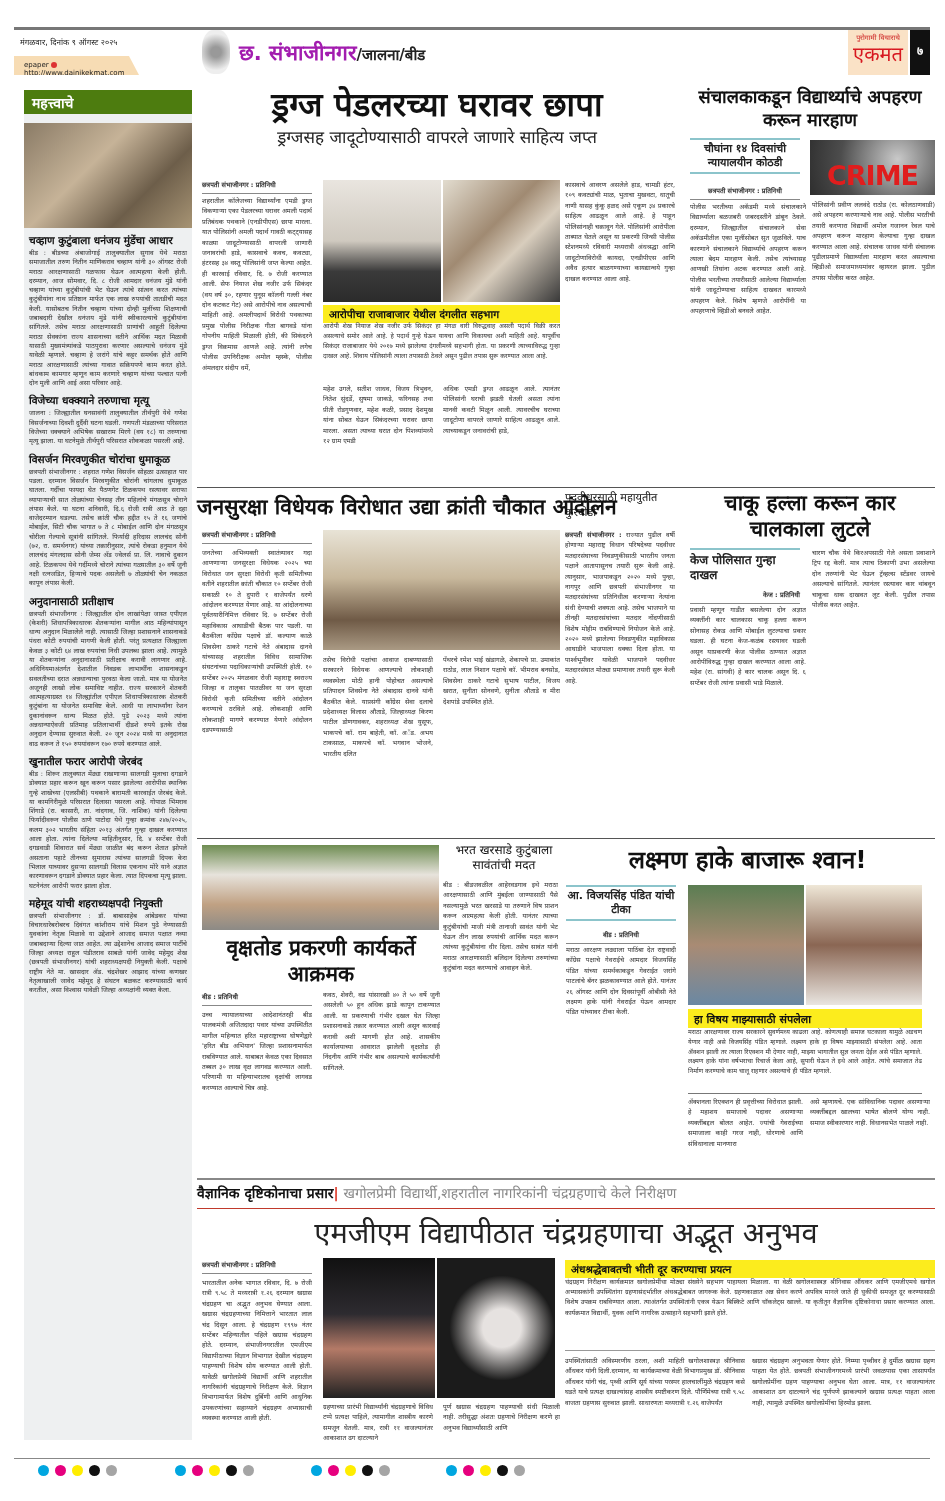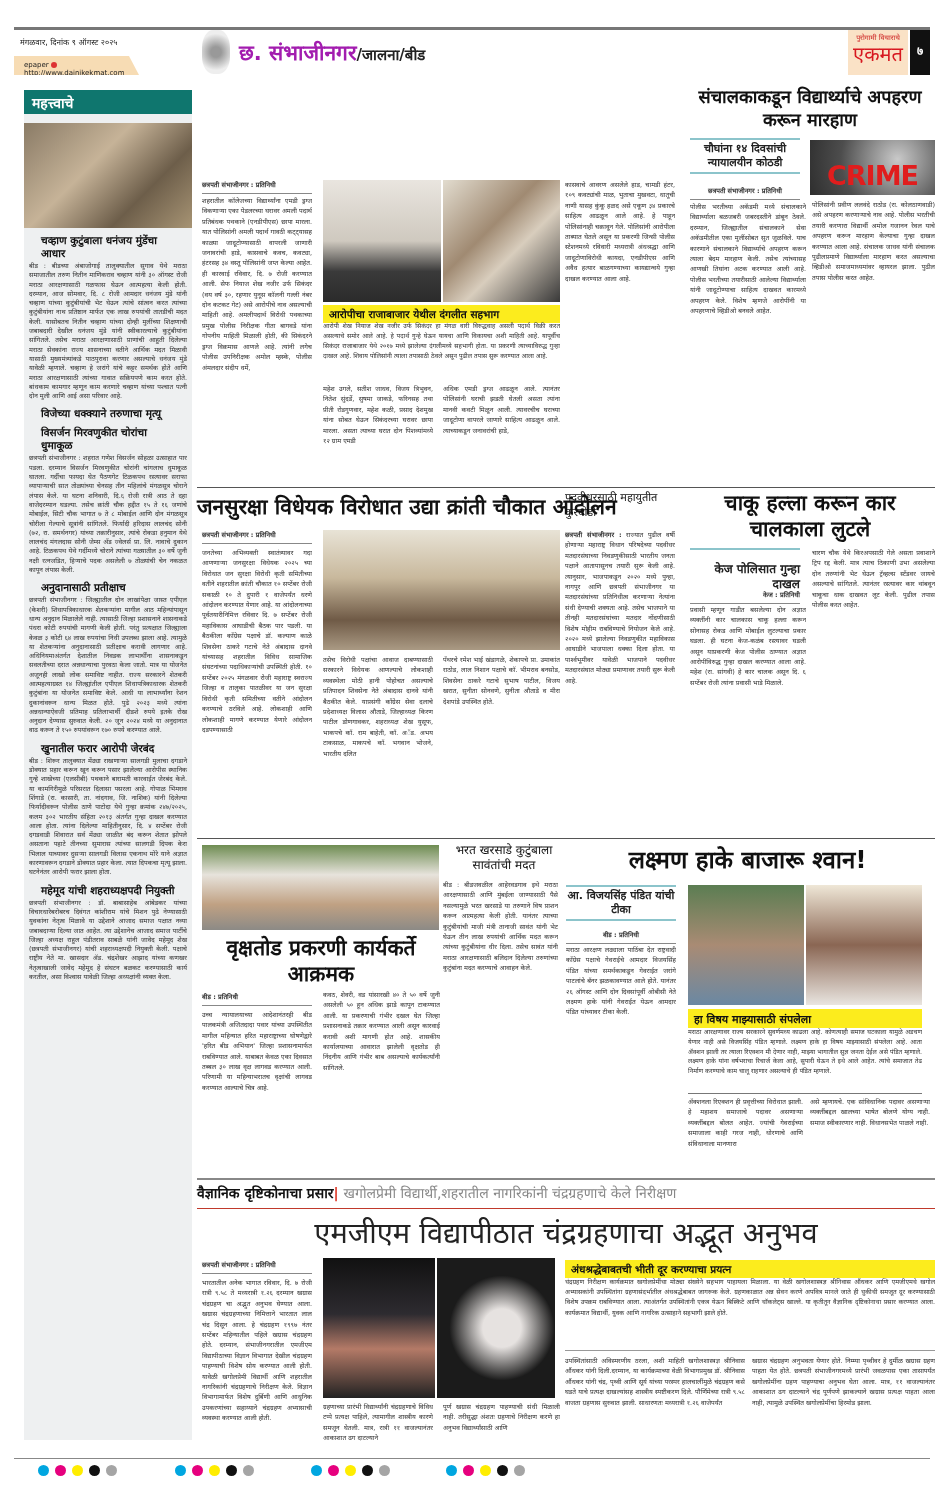--- a/index.html
+++ b/index.html
@@ -11,24 +11,24 @@
 .epaper{position:absolute;left:0;top:26px;width:125px;height:19px;background:#f7dcb4;font-size:7px;padding:5px 0 0 10px;clip-path:polygon(0 0,92% 0,100% 100%,0 100%)}
 .epaper .dot{display:inline-block;width:6px;height:6px;border-radius:50%;background:#d33;vertical-align:middle;margin-right:2px}
 .map{position:absolute;left:188px;top:0;width:28px;height:44px;background:radial-gradient(circle,#999 20%,#ccc 50%,#eee 70%);border-radius:40%}
 .city{position:absolute;left:225px;top:8px;font-size:21px;font-weight:bold;color:#6a2c8c;white-space:nowrap}
 .city span{color:#222;font-size:15px}
 .brand{position:absolute;right:22px;top:0;width:60px;height:45px;background:#fae2c6;text-align:center}
 .brand .tag{font-size:7px;color:#c22;display:block;margin-top:3px}
 .brand .name{font-size:20px;font-weight:normal;color:#d71920;display:block;line-height:24px}
 .pageno{position:absolute;right:0;top:0;width:20px;height:45px;background:#111;color:#fff;font-size:12px;text-align:center;padding-top:12px;font-weight:bold}
 .sidebar{left:24px;top:90px;width:168px;height:1350px;background:#eef0f1}
-.sbhead{height:24px;background:#0f766e;color:#fff;font-weight:bold;font-size:14px;padding:3px 8px}
+.sbhead{height:24px;background:#4d7c0f;color:#fff;font-weight:bold;font-size:14px;padding:3px 8px}
 .photo{background:linear-gradient(135deg,#8a7b66,#c6b398 40%,#6d5e4a 70%,#a79474)}
 .sbphoto{height:105px;margin-top:9px}
-.sb-h{font-size:10.5px;font-weight:bold;margin:6px 17px 2px;line-height:13px;color:#111}
+.sb-h{font-size:10.5px;font-weight:bold;margin:6px 5px 2px;line-height:13px;color:#111}
 .sb-p{font-size:6.5px;line-height:9.3px;margin:0 5px;color:#333;text-align:justify}
 .h1{font-size:30px;font-weight:bold;color:#111;white-space:nowrap;text-align:center;line-height:40px}
 .h2{font-size:17px;color:#222;text-align:center;white-space:nowrap}
 .byline{font-size:6.5px;font-weight:bold;color:#333;border-bottom:1px solid #888;padding-bottom:4px}
 .col{font-size:6.5px;line-height:10.4px;color:#333;text-align:justify}
 .ybar{background:#fcec1d;color:#111;font-weight:bold;font-size:11px;padding:2px 6px;white-space:nowrap}
 .rule{height:1px;background:#555}
 .kicker{font-size:11px;font-weight:bold;text-align:center;border-top:2px solid #8cc4cb;border-bottom:2px solid #8cc4cb;padding:2px 0;line-height:14px}
 .crime{background:radial-gradient(circle at 70% 35%,#c9c9c9,#4d4d4d 60%,#2e2e2e);color:#e01d1d;font-weight:bold;font-size:27px;text-align:center;padding-top:20px;letter-spacing:-1px}
 .reg{display:flex;gap:6px;position:absolute;top:1465px}
@@ -53,40 +53,43 @@
 
 <div class="abs sidebar">
   <div class="sbhead">महत्त्वाचे</div>
   <div class="photo sbphoto"></div>
   <div>
       <div class="sb-h">चव्हाण कुटुंबाला धनंजय मुंडेंचा आधार</div>
       <div class="sb-p">बीड : बीडच्या अंबाजोगाई तालुक्यातील सुगाव येथे मराठा समाजातील तरुण नितीन माणिकराव चव्हाण यांनी ३० ऑगस्ट रोजी मराठा आरक्षणासाठी गळफास घेऊन आत्महत्या केली होती. दरम्यान, आज सोमवार, दि. ८ रोजी आमदार धनंजय मुंडे यांनी चव्हाण यांच्या कुटुंबीयांची भेट घेऊन त्यांचे सांत्वन करत त्यांच्या कुटुंबीयांना नाथ प्रतिष्ठान मार्फत एक लाख रुपयांची तातडीची मदत केली. यासोबतच नितीन चव्हाण यांच्या दोन्ही मुलींच्या शिक्षणाची जबाबदारी देखील धनंजय मुंडे यांनी स्वीकारल्याचे कुटुंबीयांना सांगितले. तसेच मराठा आरक्षणासाठी प्राणांची आहुती दिलेल्या मराठा सेवकांना राज्य शासनाच्या वतीने आर्थिक मदत मिळावी यासाठी मुख्यमंत्र्यांकडे पाठपुरावा करणार असल्याचे धनंजय मुंडे यावेळी म्हणाले. चव्हाण हे जरांगे यांचे कट्टर समर्थक होते आणि मराठा आरक्षणासाठी त्यांच्या गावात सक्रियपणे काम करत होते. बांधकाम कामगार म्हणून काम करणारे चव्हाण यांच्या पश्चात पत्नी दोन मुली आणि आई असा परिवार आहे.</div>
     </div>
   <div>
       <div class="sb-h">विजेच्या धक्क्याने तरुणाचा मृत्यू</div>
+      <div class="sb-p">जालना : जिल्ह्यातील घनसावंगी तालुक्यातील तीर्थपुरी येथे गणेश विसर्जनाच्या दिवशी दुर्दैवी घटना घडली. गणपती मंडळाच्या परिसरात विजेच्या धक्क्याने अभिषेक सखाराम मिरगे (वय १८) या तरुणाचा मृत्यू झाला. या घटनेमुळे तीर्थपुरी परिसरात शोककळा पसरली आहे.</div>
     </div>
   <div>
       <div class="sb-h">विसर्जन मिरवणुकीत चोरांचा धुमाकूळ</div>
       <div class="sb-p">छत्रपती संभाजीनगर : शहरात गणेश विसर्जन सोहळा उत्साहात पार पडला. दरम्यान विसर्जन मिरवणुकीत चोरांनी चांगलाच धुमाकूळ घातला. गर्दीचा फायदा घेत पैठणगेट टिळकपथ रस्त्यावर सराफा व्यापाऱ्याची सात तोळ्यांच्या चेनसह तीन महिलांचे मंगळसूत्र चोराने लंपास केले. या घटना शनिवारी, दि.६ रोजी रात्री आठ ते दहा वाजेदरम्यान घडल्या. तसेच क्रांती चौक हद्दीत १५ ते १६ जणांचे मोबाईल, सिटी चौक भागात ७ ते ८ मोबाईल आणि दोन मंगळसूत्र चोरीला गेल्याचे सूत्रांनी सांगितले. फिर्यादी हरिदास लालचंद सोनी (७२, रा. समर्थनगर) यांच्या तक्रारीनुसार, त्यांचे रोकडा हनुमान येथे लालचंद मंगलदास सोनी जेम्स अँड ज्वेलर्स प्रा. लि. नावाचे दुकान आहे. टिळकपथ येथे गर्दीमध्ये चोराने त्यांच्या गळ्यातील ३० वर्षे जुनी नक्षी रत्नजडित, हिऱ्याचे पदक असलेली ७ तोळ्यांची चेन नकळत कापून लंपास केली.</div>
     </div>
   <div>
       <div class="sb-h">अनुदानासाठी प्रतीक्षाच</div>
       <div class="sb-p">छत्रपती संभाजीनगर : जिल्ह्यातील दोन लाखांपेक्षा जास्त एपीएल (केशरी) शिधापत्रिकाधारक शेतकऱ्यांना मागील आठ महिन्यांपासून धान्य अनुदान मिळालेले नाही. त्यासाठी जिल्हा प्रशासनाने शासनाकडे पंधरा कोटी रुपयांची मागणी केली होती. परंतु प्रत्यक्षात जिल्ह्याला केवळ ३ कोटी ६४ लाख रुपयांचा निधी उपलब्ध झाला आहे. त्यामुळे या शेतकऱ्यांना अनुदानासाठी प्रतीक्षाच करावी लागणार आहे. अधिनियमाअंतर्गत देशातील निवडक लाभार्थींना शासनाकडून सवलतीच्या दरात अन्नधान्याचा पुरवठा केला जातो. मात्र या योजनेत अजूनही लाखो लोक समाविष्ट नाहीत. राज्य सरकारने शेतकरी आत्महत्याग्रस्त १४ जिल्ह्यांतील एपीएल शिधापत्रिकाधारक शेतकरी कुटुंबांना या योजनेत समाविष्ट केले. आधी या लाभार्थ्यांना रेशन दुकानांवरून धान्य मिळत होते. पुढे २०२३ मध्ये त्यांना अन्नधान्याऐवजी प्रतिमाह प्रतिलाभार्थी दीडशे रुपये इतके रोख अनुदान देण्यास सुरुवात केली. २० जून २०२४ मध्ये या अनुदानात वाढ करून ते १५० रुपयांवरून १७० रुपये करण्यात आले.</div>
     </div>
   <div>
       <div class="sb-h">खुनातील फरार आरोपी जेरबंद</div>
       <div class="sb-p">बीड : शिरूर तालुक्यात मेंढ्या राखणाऱ्या सालगडी मुलाचा दगडाने डोक्यात प्रहार करून खून करून पसार झालेल्या आरोपीस स्थानिक गुन्हे शाखेच्या (एलसीबी) पथकाने बारामती कारवाईत जेरबंद केले. या कामगिरीमुळे परिसरात दिलासा पसरला आहे. गोपाळ भिमराव शिंगाडे (रा. कासारी, ता. नांदगाव, जि. नाशिक) यांनी दिलेल्या फिर्यादीवरून पोलीस ठाणे पाटोदा येथे गुन्हा क्रमांक २४७/२०२५, कलम ३०२ भारतीय संहिता २०१३ अंतर्गत गुन्हा दाखल करण्यात आला होता. त्यांना दिलेल्या माहितीनुसार, दि. ४ सप्टेंबर रोजी दगडवाडी शिवारात सर्व मेंढ्या जाळीत बंद करून शेतात झोपले असताना पहाटे तीनच्या सुमारास त्यांच्या सालगडी दिपक केरा भिलाल याच्यावर दुसऱ्या सालगडी विलास एकनाथ मोरे याने अज्ञात कारणावरून दगडाने डोक्यात प्रहार केला. त्यात दिपकचा मृत्यू झाला. घटनेनंतर आरोपी फरार झाला होता.</div>
     </div>
   <div>
       <div class="sb-h">महेमूद यांची शहराध्यक्षपदी नियुक्ती</div>
       <div class="sb-p">छत्रपती संभाजीनगर : डॉ. बाबासाहेब आंबेडकर यांच्या विचारधारेबरोबरच दिवंगत कांशीराम यांचे मिशन पुढे नेण्यासाठी युवकांना नेतृत्व मिळावे या उद्देशाने आजाद समाज पक्षात नव्या जबाबदाऱ्या दिल्या जात आहेत. त्या उद्देशानेच आजाद समाज पार्टीचे जिल्हा अध्यक्ष राहुल पंडीतराव साबळे यांनी जावेद महेमूद शेख (छत्रपती संभाजीनगर) यांची शहराध्यक्षपदी नियुक्ती केली. पक्षाचे राष्ट्रीय नेते मा. खासदार ॲड. चंद्रशेखर आझाद यांच्या कणखर नेतृत्वाखाली जावेद महेमूद हे संघटन बळकट करण्यासाठी कार्य करतील, असा विश्वास यावेळी जिल्हा अध्यक्षांनी व्यक्त केला.</div>
     </div>
 </div>
 
 <div class="abs" style="left:197px;top:85px;width:480px">
+  <div class="h1" style="font-size:33px">ड्रग्ज पेडलरच्या घरावर छापा</div>
+  <div class="h2">ड्रग्जसह जादूटोण्यासाठी वापरले जाणारे साहित्य जप्त</div>
 </div>
 <div class="abs byline" style="left:202px;top:180px;width:110px">छत्रपती संभाजीनगर : प्रतिनिधी</div>
 <div class="abs col" style="left:202px;top:196px;width:110px;height:280px;overflow:hidden">शहरातील कॉलेजच्या विद्यार्थ्यांना एमडी ड्रग्ज विकणाऱ्या एका पेडलरच्या घरावर अमली पदार्थ प्रतिबंधक पथकाने (एनडीपीएस) छापा मारला. यात पोलिसांनी अमली पदार्थ गावठी कट्ट्यासह काळ्या जादूटोण्यासाठी वापरली जाणारी जनावरांची हाडे, कासवाचे कवच, कवट्या, हंटरसह ३४ वस्तू पोलिसांनी जप्त केल्या आहेत. ही कारवाई रविवार, दि. ७ रोजी करण्यात आली. सेफ नियाज शेख नजीर उर्फ सिकंदर (वय वर्ष ३०, रहणार युनूस कॉलनी गल्ली नंबर दोन कटकट गेट) असे आरोपीचे नाव असल्याची माहिती आहे. अमलीपदार्थ विरोधी पथकाच्या प्रमुख पोलीस निरीक्षक गीता बागवडे यांना गोपनीय माहिती मिळाली होती, की सिकंदरने ड्रग्ज विक्रमास आणले आहे. त्यांनी लगेच पोलीस उपनिरीक्षक अमोल म्हस्के, पोलीस अंमलदार संदीप धर्मे,</div>
 <div class="abs photo" style="left:323px;top:180px;width:118px;height:122px;background:linear-gradient(180deg,#e9e5df,#cfc9bf 50%,#3a3a3a 75%,#2b2b2b)"></div>
 <div class="abs photo" style="left:443px;top:180px;width:117px;height:122px;background:linear-gradient(135deg,#e2dccf,#a08a72 40%,#d8cdbd 60%,#393939)"></div>
 <div class="abs ybar" style="left:323px;top:305px;width:237px;font-size:10.5px">आरोपीचा राजाबाजार येथील दंगलीत सहभाग</div>
 <div class="abs col" style="left:323px;top:321px;width:237px;height:62px;overflow:hidden;font-size:6.3px;line-height:10px">आरोपी शेख नियाज शेख नजीर उर्फ सिकंदर हा मंगळ वारी विरुद्धवाह असली पदार्थ विक्री करत असल्याचे समोर आले आहे. हे पदार्थ गुन्हे घेऊन यायचा आणि विकायचा अशी माहिती आहे. यापूर्वीच सिकंदर राजाबाजार येथे २०१७ मध्ये झालेल्या दंगलीमध्ये सहभागी होता. या प्रकरणी त्याच्याविरुद्ध गुन्हा दाखल आहे. शिवाय पोलिसांनी त्याला तपासाठी ठेवले असून पुढील तपास सुरू करण्यात आला आहे.</div>
 <div class="abs col" style="left:323px;top:384px;width:110px;height:94px;overflow:hidden">महेश उगले, सतीश जाधव, विजय त्रिभुवन, नितेश सुंदर्डे, सुषमा जाकडे, फरिनसह तथा प्रीती रोडगुणवार, महेश कळी, प्रसाद देशमुख यांना सोबत घेऊन सिकंदरच्या घरावर छापा मारला. असता त्याच्या घरात दोन पिशव्यांमध्ये १२ ग्राम एमडी</div>
 <div class="abs col" style="left:443px;top:384px;width:117px;height:94px;overflow:hidden">अधिक एमडी ड्रग्ज आढळून आले. त्यानंतर पोलिसांनी घराची झडती घेतली असता त्यांना मानवी कवटी मिळून आली. त्यावरचीच घराच्या जादूटोणा वापरले जाणारे साहित्य आढळून आले. त्याच्याकडून जनावरांची हाडे,</div>
 <div class="abs col" style="left:565px;top:180px;width:110px;height:298px;overflow:hidden">कासवाचे आवरण असलेले हाड, चामडी हंटर, १०९ कवट्यांची माळ, भुताचा मुखवटा, धातूची नाणी यासह कुंकू हळद असे एकूण ३४ प्रकारचे साहित्य आढळून आले आहे. हे पाहून पोलिसांनाही चक्रावून गेले. पोलिसांनी आरोपीला ताब्यात घेतले असून या प्रकरणी जिन्सी पोलीस स्टेशनमध्ये रविवारी मध्यरात्री अंधश्रद्धा आणि जादूटोणाविरोधी कायदा, एनडीपीएस आणि अवैध हत्यार बाळगण्याच्या कायद्यान्वये गुन्हा दाखल करण्यात आला आहे.</div>
@@ -106,21 +109,21 @@
 <div class="abs byline" style="left:202px;top:530px;width:110px">छत्रपती संभाजीनगर : प्रतिनिधी</div>
 <div class="abs col" style="left:202px;top:548px;width:110px;height:272px;overflow:hidden">जनतेच्या अभिव्यक्ती स्वातंत्र्यावर गदा आणणाऱ्या जनसुरक्षा विधेयक २०२५ च्या विरोधात जन सुरक्षा विरोधी कृती समितीच्या वतीने शहरातील क्रांती चौकात १० सप्टेंबर रोजी सकाळी १० ते दुपारी १ वाजेपर्यंत धरणे आंदोलन करण्यात येणार आहे. या आंदोलनाच्या पूर्वतयारीनिमित्त रविवार दि. ७ सप्टेंबर रोजी महाविकास आघाडीची बैठक पार पडली. या बैठकीला कॉंग्रेस पक्षाचे डॉ. कल्याण काळे शिवसेना ठाकरे गटाचे नेते अंबादास दानवे यांच्यासह शहरातील विविध सामाजिक संघटनांच्या पदाधिकाऱ्यांची उपस्थिती होती. १० सप्टेंबर २०२५ मंगळवार रोजी महाराष्ट्र स्वराज्य जिल्हा व तालुका पातळीवर या जन सुरक्षा विरोधी कृती समितीच्या वतीने आंदोलन करण्याचे ठरविले आहे. लोकशाही आणि लोकशाही मागणे करण्यात येणारे आंदोलन दडपण्यासाठी</div>
 <div class="abs photo" style="left:323px;top:530px;width:237px;height:120px;background:linear-gradient(180deg,#e8e3d6,#c8b89c 40%,#6f5a46 75%,#aa9a84)"></div>
 <div class="abs col" style="left:323px;top:655px;width:110px;height:165px;overflow:hidden">तसेच विरोधी पक्षांचा आवाज दाबण्यासाठी सरकारने विधेयक आणल्याचे लोकशाही व्यवस्थेला मोठी हानी पोहोचत असल्याचे प्रतिपादन शिवसेना नेते अंबादास दानवे यांनी बैठकीत केले. याप्रसंगी कॉंग्रेस सेवा दलाचे प्रदेशाध्यक्ष विलास औताडे, जिल्हाध्यक्ष किरण पाटील डोणगावकर, शहराध्यक्ष शेख युसूफ, भाकपचे कॉ. राम बाहेती, कॉ. अॅड. अभय टाकसाळ, माकपचे कॉ. भगवान भोजने, भारतीय दलित</div>
 <div class="abs col" style="left:443px;top:655px;width:117px;height:165px;overflow:hidden">पँथरचे रमेश भाई खंडागळे, शेकापचे प्रा. उमाकांत राठोड, लाल निशान पक्षाचे कॉ. भीमराव बनसोड, शिवसेना ठाकरे गटाचे सुभाष पाटील, विजय खरात, सुनीता सोनवणे, सुनीता औताडे व मीरा देशपांडे उपस्थित होते.</div>
 
 <div class="abs" style="left:565px;top:490px;width:112px;text-align:left;font-size:11px;line-height:15px;color:#111">पदवीधरसाठी महायुतीत कुरघोडी</div>
 <div class="abs col" style="left:565px;top:530px;width:110px;height:290px;overflow:hidden"><b>छत्रपती संभाजीनगर :</b> <span>राज्यात पुढील वर्षी होणाऱ्या महाराष्ट्र विधान परिषदेच्या पदवीधर मतदारसंघाच्या निवडणुकीसाठी भारतीय जनता पक्षाने आतापासूनच तयारी सुरू केली आहे. त्यानुसार, भाजपाकडून २०२० मध्ये पुन्हा, नागपूर आणि छत्रपती संभाजीनगर या मतदारसंघांच्या प्रतिनिधीत्व करणाऱ्या नेत्यांना संधी देण्याची शक्यता आहे. तसेच भाजपाने या तीनही मतदारसंघांच्या मतदार नोंदणीसाठी विशेष मोहीम राबविण्याचे नियोजन केले आहे. २०२० मध्ये झालेल्या निवडणुकीत महाविकास आघाडीने भाजपाला धक्का दिला होता. या पार्श्वभूमीवर यावेळी भाजपाने पदवीधर मतदारसंघात मोठ्या प्रमाणावर तयारी सुरू केली आहे.</span></div>
 
 <div class="abs" style="left:685px;top:490px;width:250px;text-align:center;font-size:21px;font-weight:bold;line-height:26px;color:#111">चाकू हल्ला करून कार चालकाला लुटले</div>
-<div class="abs" style="left:690px;top:548px;width:110px;border-top:2px solid #8cc4cb;text-align:right;font-size:12px;font-weight:bold;padding-top:12px;line-height:15px">केज पोलिसात गुन्हा दाखल</div>
+<div class="abs" style="left:690px;top:548px;width:110px;border-top:2px solid #8cc4cb;text-align:left;font-size:12px;font-weight:bold;padding-top:3px;line-height:15px">केज पोलिसात गुन्हा दाखल</div>
 <div class="abs byline" style="left:690px;top:590px;width:110px;text-align:right">केज : प्रतिनिधी</div>
 <div class="abs col" style="left:690px;top:605px;width:116px;height:215px;overflow:hidden">प्रवासी म्हणून गाडीत बसलेल्या दोन अज्ञात व्यक्तींनी कार चालकास चाकू हल्ला करून सोनासह रोकड आणि मोबाईल लुटल्याचा प्रकार घडला. ही घटना केज-कळंब रस्त्यावर घडली असून याप्रकरणी केज पोलीस ठाण्यात अज्ञात आरोपीविरुद्ध गुन्हा दाखल करण्यात आला आहे. महेश (रा. सांगवी) हे कार चालक असून दि. ६ सप्टेंबर रोजी त्यांना प्रवासी भाडे मिळाले.</div>
 <div class="abs col" style="left:812px;top:548px;width:123px;height:272px;overflow:hidden">चारण चौक येथे किरअपसाठी गेले असता प्रवाशाने ट्रिप रद्द केली. मात्र त्याच ठिकाणी उभा असलेल्या दोन तरुणांनी भेट घेऊन ट्रॅव्हल्स स्टँडवर जायचे असल्याचे सांगितले. त्यानंतर रस्त्यावर कार थांबवून चाकूचा धाक दाखवत लूट केली. पुढील तपास पोलीस करत आहेत.</div>
 
 <div class="abs rule" style="left:197px;top:838px;width:738px"></div>
 
 <div class="abs photo" style="left:202px;top:845px;width:237px;height:85px;background:linear-gradient(180deg,#6e8c52,#e7e3dc 35%,#c0a183 70%,#8c8a86)"></div>
 <div class="abs" style="left:197px;top:935px;width:248px;text-align:center;font-size:21px;font-weight:bold;line-height:26px;color:#111">वृक्षतोड प्रकरणी कार्यकर्ते आक्रमक</div>
 <div class="abs byline" style="left:202px;top:992px;width:110px">बीड : प्रतिनिधी</div>
 <div class="abs col" style="left:202px;top:1010px;width:110px;height:155px;overflow:hidden">उच्च न्यायालयाच्या आदेशानंतरही बीड पालकमंत्री अजितदादा पवार यांच्या उपस्थितीत मागील महिन्यात हरित महाराष्ट्राच्या घोषणेद्वारे 'हरित बीड अभियान' जिल्हा प्रशासनामार्फत राबविण्यात आले. याबाबत केवळ एका दिवसात तब्बल ३० लाख वृक्ष लागवड करण्यात आली. परिणामी या महिन्याभरातच वृक्षांची लागवड करण्यात आल्याचे चित्र आहे.</div>

